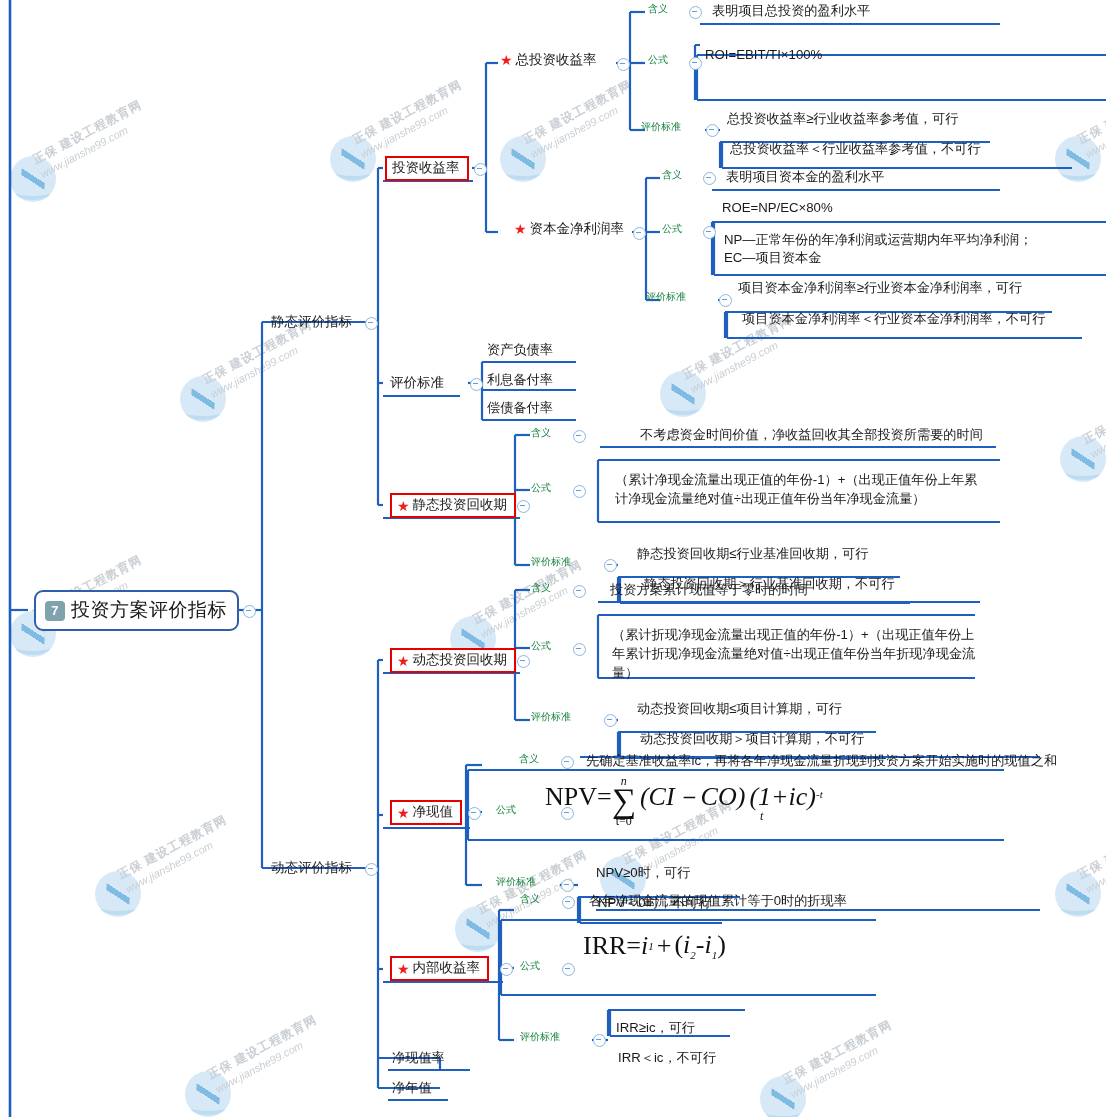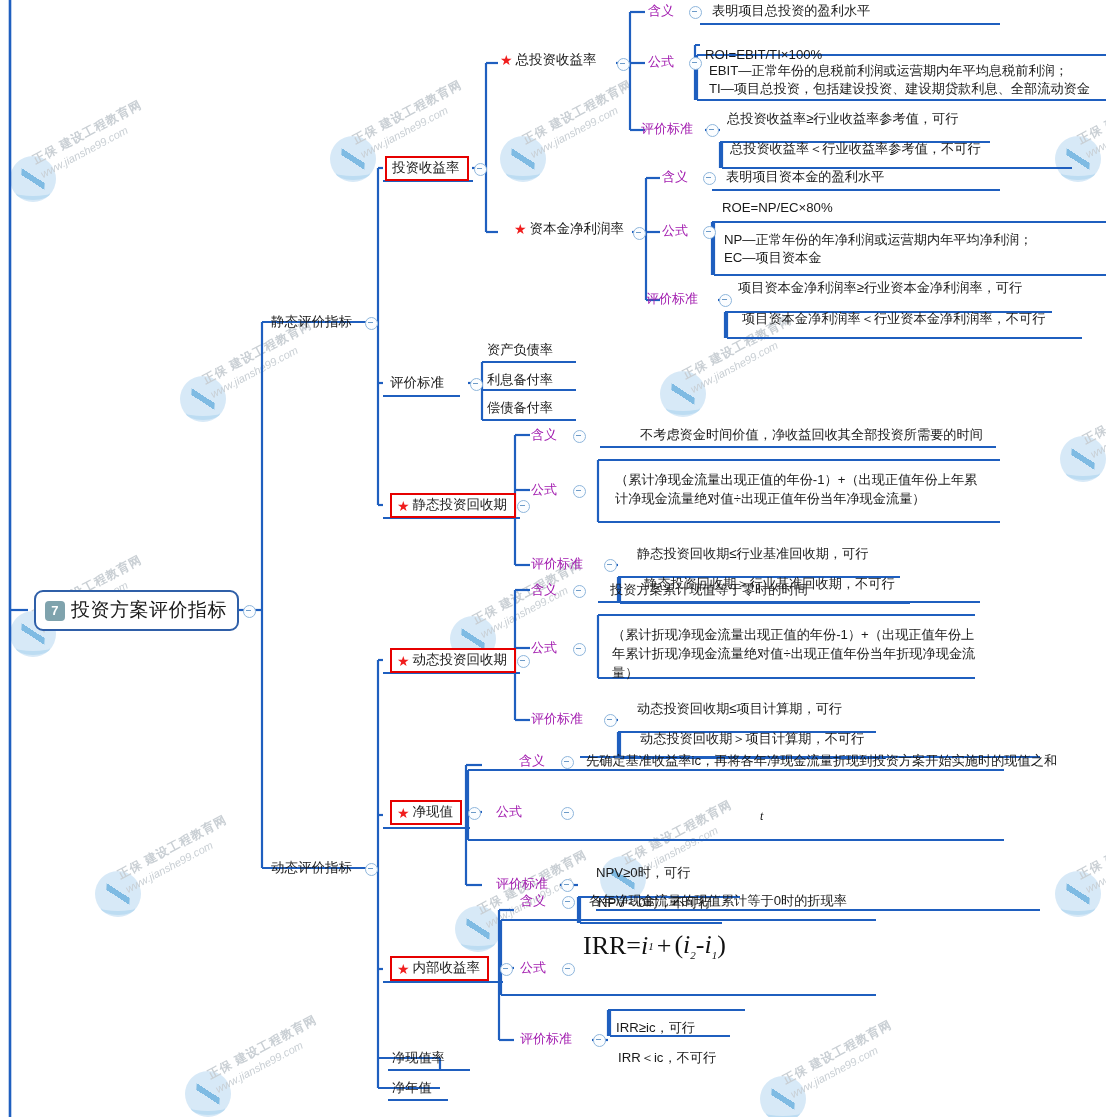--- a/index.html
+++ b/index.html
@@ -70,21 +70,21 @@
     box-sizing:border-box;
     border:2px solid #e60000;
     background:#fff;
     display:flex;align-items:center;
     padding:2px 7px 2px 5px;
     font-size:13.5px;
     height:25px;
   }
   .star{color:#f01e1e;font-size:14px;margin-right:3px;line-height:1;}
 
-  .lbl{font-size:13px;color:#a21caf;}
+  .lbl{font-size:10px;color:#15803d;}
   .txtline{font-size:13.2px;color:#1a1a1a;}
 
   
   .toggle{
     position:absolute;width:11px;height:11px;border-radius:50%;
     border:1px solid #8fb6dc;background:#fbfdff;
   }
   .toggle:after{
     content:"";position:absolute;left:2px;top:4px;width:5px;height:1px;background:#6d9bc8;
   }
@@ -370,22 +370,20 @@
   </div>
   <div class="toggle" style="left:617px;top:58px;"></div>
 
   <div class="node lbl" style="left:648px;top:2px;">含义</div>
   <div class="toggle" style="left:689px;top:6px;"></div>
   <div class="node txtline" style="left:712px;top:2px;">表明项目总投资的盈利水平</div>
 
   <div class="node lbl" style="left:648px;top:53px;">公式</div>
   <div class="toggle" style="left:689px;top:57px;"></div>
   <div class="node txtline" style="left:705px;top:46px;">ROI=EBIT/TI×100%</div>
-  <div class="node txtline wrap" style="left:709px;top:62px;width:392px;white-space:pre-line;">EBIT—正常年份的息税前利润或运营期内年平均息税前利润；
-TI—项目总投资，包括建设投资、建设期贷款利息、全部流动资金</div>
 
   <div class="node lbl" style="left:641px;top:120px;">评价标准</div>
   <div class="toggle" style="left:706px;top:124px;"></div>
   <div class="node txtline" style="left:727px;top:110px;">总投资收益率≥行业收益率参考值，可行</div>
   <div class="node txtline" style="left:730px;top:140px;">总投资收益率＜行业收益率参考值，不可行</div>
 
   <div class="node" style="left:514px;top:220px;display:flex;align-items:center;">
     <span class="star">★</span>
     <span>资本金净利润率</span>
   </div>
@@ -456,20 +454,27 @@
   </div>
   <div class="toggle" style="left:468px;top:807px;"></div>
 
   <div class="node lbl" style="left:519px;top:752px;">含义</div>
   <div class="toggle" style="left:561px;top:756px;"></div>
   <div class="node txtline" style="left:586px;top:752px;">先确定基准收益率ic，再将各年净现金流量折现到投资方案开始实施时的现值之和</div>
 
   <div class="node lbl" style="left:496px;top:803px;">公式</div>
   <div class="toggle" style="left:561px;top:807px;"></div>
 
+  <div class="formula" style="left:545px;top:775px;">
+    <span class="big">NPV=</span><span class="sum">
+        <span class="up">n</span>
+        <span class="sig">∑</span>
+        <span class="lo">t=0</span>
+      </span><span class="big it" style="margin-left:4px;">(CI－CO)</span><span class="big it" style="margin-left:4px;">(1+ic)</span><span class="sup">-t</span>
+  </div>
   <div class="formula it" style="left:760px;top:809px;font-size:12px;">t</div>
 
   <div class="node lbl" style="left:496px;top:875px;">评价标准</div>
   <div class="toggle" style="left:561px;top:879px;"></div>
   <div class="node txtline" style="left:596px;top:864px;">NPV≥0时，可行</div>
   <div class="node txtline" style="left:598px;top:894px;">NPV＜0时，不可行</div>
 
   <div class="node redbox" style="left:390px;top:956px;">
     <span class="star">★</span>
     <span>内部收益率</span>

